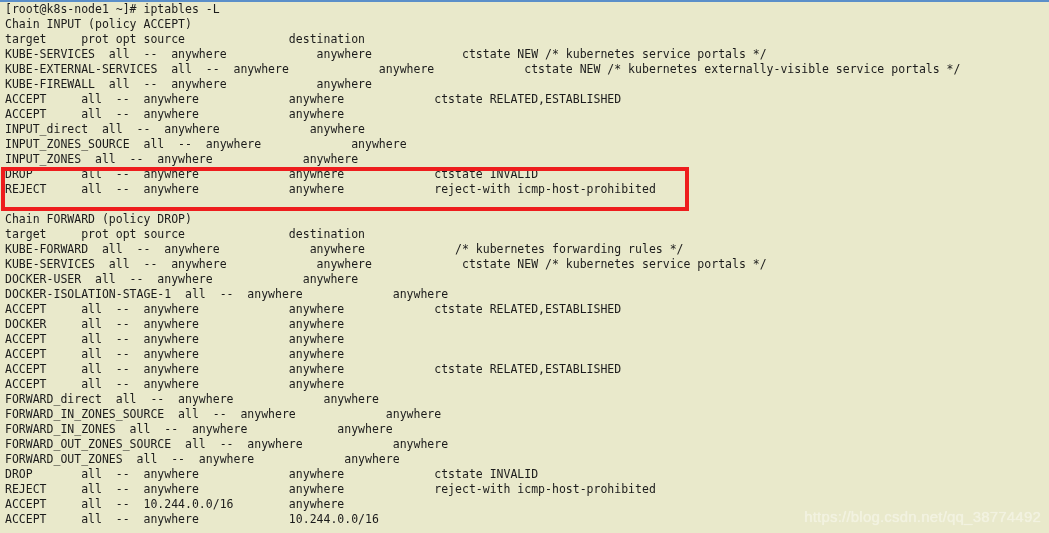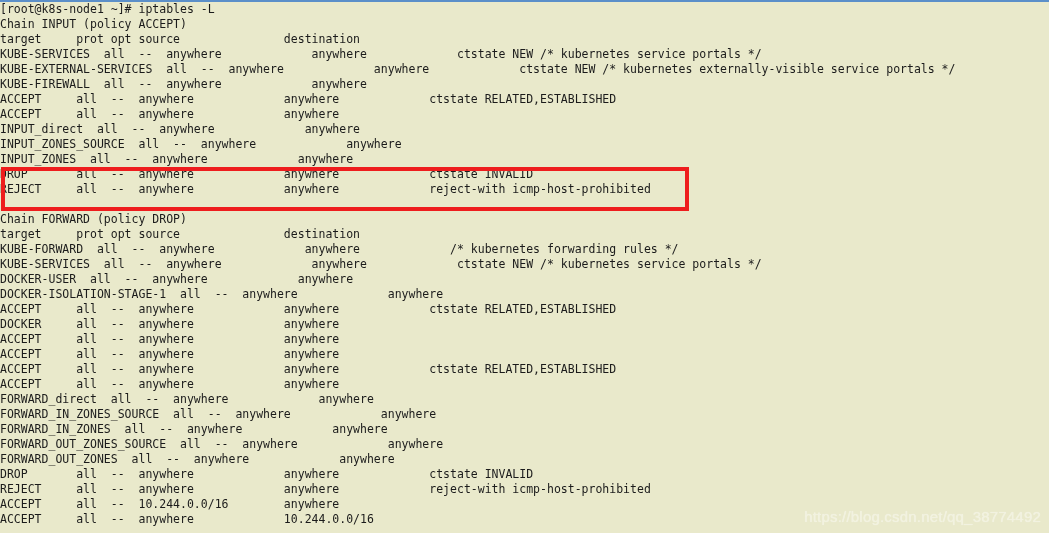--- a/index.html
+++ b/index.html
@@ -20,20 +20,21 @@
     top: 0; left: 0;
     width: 1049px;
     height: 2px;
     background: #5b8fc9;
   }
   #terminal {
     position: absolute;
     top: 2px;
     left: 0;
     width: 1049px;
+    padding-left: 5px;
     box-sizing: border-box;
     font-size: 11.5px;
     line-height: 15px;
     color: #1b1b1b;
     white-space: pre;
     letter-spacing: 0px;
     z-index: 2;
   }
   #terminal .line {
     height: 15px;

